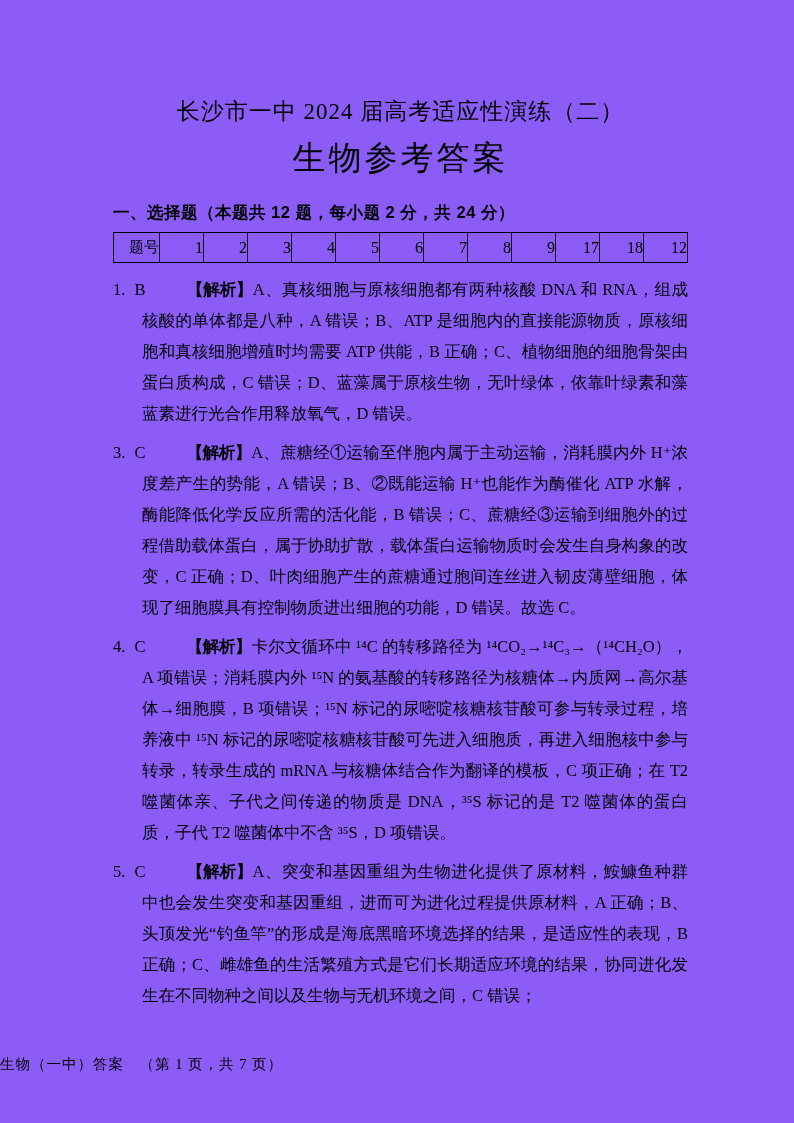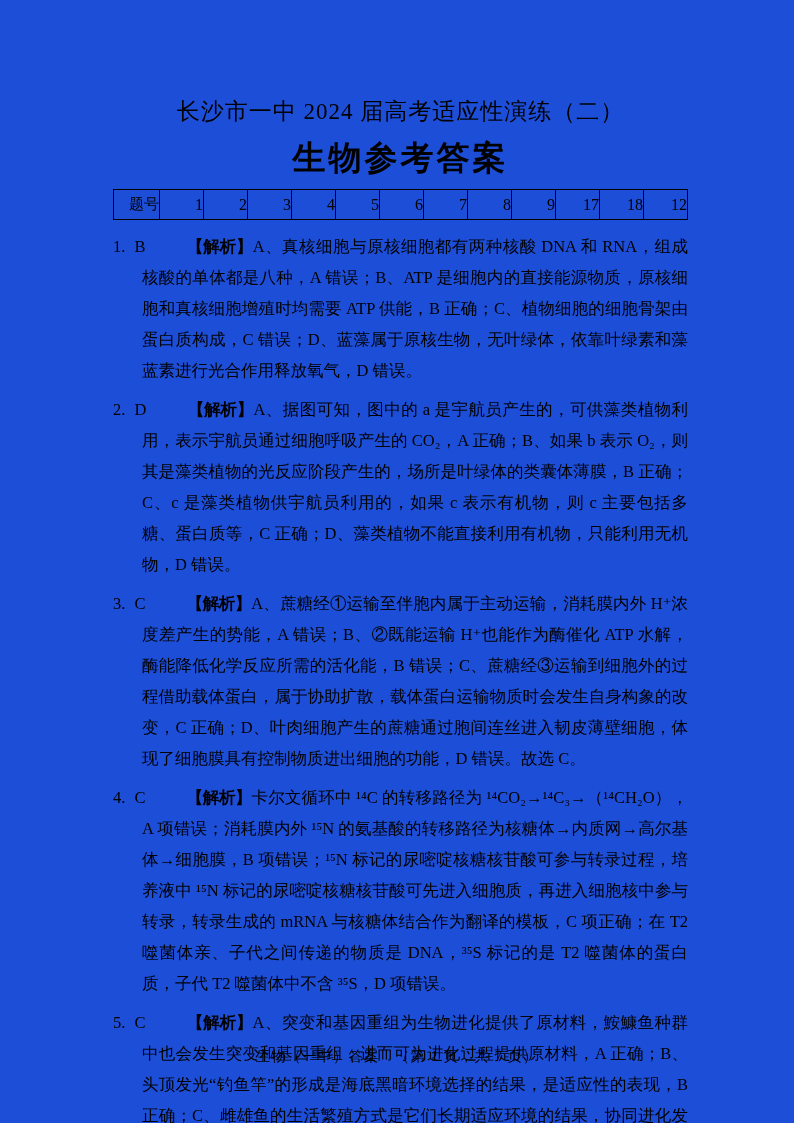--- a/index.html
+++ b/index.html
@@ -7,38 +7,38 @@
   body {
     width: 794px; height: 1123px;
     background: #ffffff;
     color: #000000;
     font-family: "Liberation Serif", "DejaVu Serif", serif;
   }
   .page {
     position: relative;
     width: 794px; height: 1123px;
     overflow: hidden;
-    background: #1d4ed8;
+    background: #8b5cf6;
   }
   .content {
     padding: 96px 106px 0 113px; 
   }
   .exam-title {
     margin: 0;
     font-size: 23px;
     font-weight: 400;
     text-align: center;
     letter-spacing: 1px;
     white-space: nowrap;
   }
   .answer-key-title {
     margin: 9px 0 0 0;
     font-family: "Liberation Sans", "DejaVu Sans", sans-serif;
     font-size: 33px;
-    font-weight: 700;
+    font-weight: 400;
     text-align: center;
     letter-spacing: 3px;
   }
   .section-heading {
     margin-top: 21px;
     font-family: "Liberation Sans", "DejaVu Sans", sans-serif;
     font-size: 16.5px;
     font-weight: 700;
     letter-spacing: 0.5px;
   }
@@ -70,36 +70,37 @@
   p.expl .num { margin-right: 9px; }
   p.expl .ans { margin-right: 1px; }
   p.expl .label {
     font-weight: 700;
     font-family: "Liberation Sans", "DejaVu Sans", sans-serif;
     letter-spacing: -0.5px;
     margin-left: 40px;
   }
   .page-footer {
     position: absolute;
-    left: 0; bottom: 57px;
+    left: 0; bottom: 49px;
     width: 100%;
-    text-align: center;
+    text-align: left;
     font-size: 14.5px;
     letter-spacing: 1px;
   }
 </style>
 </head>
 <body>
 
 <div class="page">
   <div class="content">
 
     <h1 class="exam-title">长沙市一中 2024 届高考适应性演练（二）</h1>
     <h2 class="answer-key-title">生物参考答案</h2>
 
+    <div class="section-heading">一、选择题（本题共 12 题，每小题 2 分，共 24 分）</div>
 
     <table class="answer-table">
       <colgroup>
         <col class="hdr-col">
         <col>
           <col>
           <col>
           <col>
           <col>
           <col>
@@ -127,23 +128,20 @@
           <td>12</td>
         </tr>
       </tbody>
     </table>
 
     <div class="explanations">
       <p class="expl">
         <span class="num">1.</span><span class="ans">B</span><span class="label">【解析】</span><span class="text">A、真核细胞与原核细胞都有两种核酸 DNA 和 RNA，组成核酸的单体都是八种，A 错误；B、ATP 是细胞内的直接能源物质，原核细胞和真核细胞增殖时均需要 ATP 供能，B 正确；C、植物细胞的细胞骨架由蛋白质构成，C 错误；D、蓝藻属于原核生物，无叶绿体，依靠叶绿素和藻蓝素进行光合作用释放氧气，D 错误。</span>
       </p>
       <p class="expl">
-        <span class="num">2.</span><span class="ans">D</span><span class="label">【解析】</span><span class="text">A、据图可知，图中的 a 是宇航员产生的，可供藻类植物利用，表示宇航员通过细胞呼吸产生的 CO₂，A 正确；B、如果 b 表示 O₂，则其是藻类植物的光反应阶段产生的，场所是叶绿体的类囊体薄膜，B 正确；C、c 是藻类植物供宇航员利用的，如果 c 表示有机物，则 c 主要包括多糖、蛋白质等，C 正确；D、藻类植物不能直接利用有机物，只能利用无机物，D 错误。</span>
-      </p>
-      <p class="expl">
         <span class="num">3.</span><span class="ans">C</span><span class="label">【解析】</span><span class="text">A、蔗糖经①运输至伴胞内属于主动运输，消耗膜内外 H⁺浓度差产生的势能，A 错误；B、②既能运输 H⁺也能作为酶催化 ATP 水解，酶能降低化学反应所需的活化能，B 错误；C、蔗糖经③运输到细胞外的过程借助载体蛋白，属于协助扩散，载体蛋白运输物质时会发生自身构象的改变，C 正确；D、叶肉细胞产生的蔗糖通过胞间连丝进入韧皮薄壁细胞，体现了细胞膜具有控制物质进出细胞的功能，D 错误。故选 C。</span>
       </p>
       <p class="expl">
         <span class="num">4.</span><span class="ans">C</span><span class="label">【解析】</span><span class="text">卡尔文循环中 ¹⁴C 的转移路径为 ¹⁴CO₂→¹⁴C₃→（¹⁴CH₂O），A 项错误；消耗膜内外 ¹⁵N 的氨基酸的转移路径为核糖体→内质网→高尔基体→细胞膜，B 项错误；¹⁵N 标记的尿嘧啶核糖核苷酸可参与转录过程，培养液中 ¹⁵N 标记的尿嘧啶核糖核苷酸可先进入细胞质，再进入细胞核中参与转录，转录生成的 mRNA 与核糖体结合作为翻译的模板，C 项正确；在 T2 噬菌体亲、子代之间传递的物质是 DNA，³⁵S 标记的是 T2 噬菌体的蛋白质，子代 T2 噬菌体中不含 ³⁵S，D 项错误。</span>
       </p>
       <p class="expl">
         <span class="num">5.</span><span class="ans">C</span><span class="label">【解析】</span><span class="text">A、突变和基因重组为生物进化提供了原材料，鮟鱇鱼种群中也会发生突变和基因重组，进而可为进化过程提供原材料，A 正确；B、头顶发光“钓鱼竿”的形成是海底黑暗环境选择的结果，是适应性的表现，B 正确；C、雌雄鱼的生活繁殖方式是它们长期适应环境的结果，协同进化发生在不同物种之间以及生物与无机环境之间，C 错误；</span>
       </p>
     </div>
 

